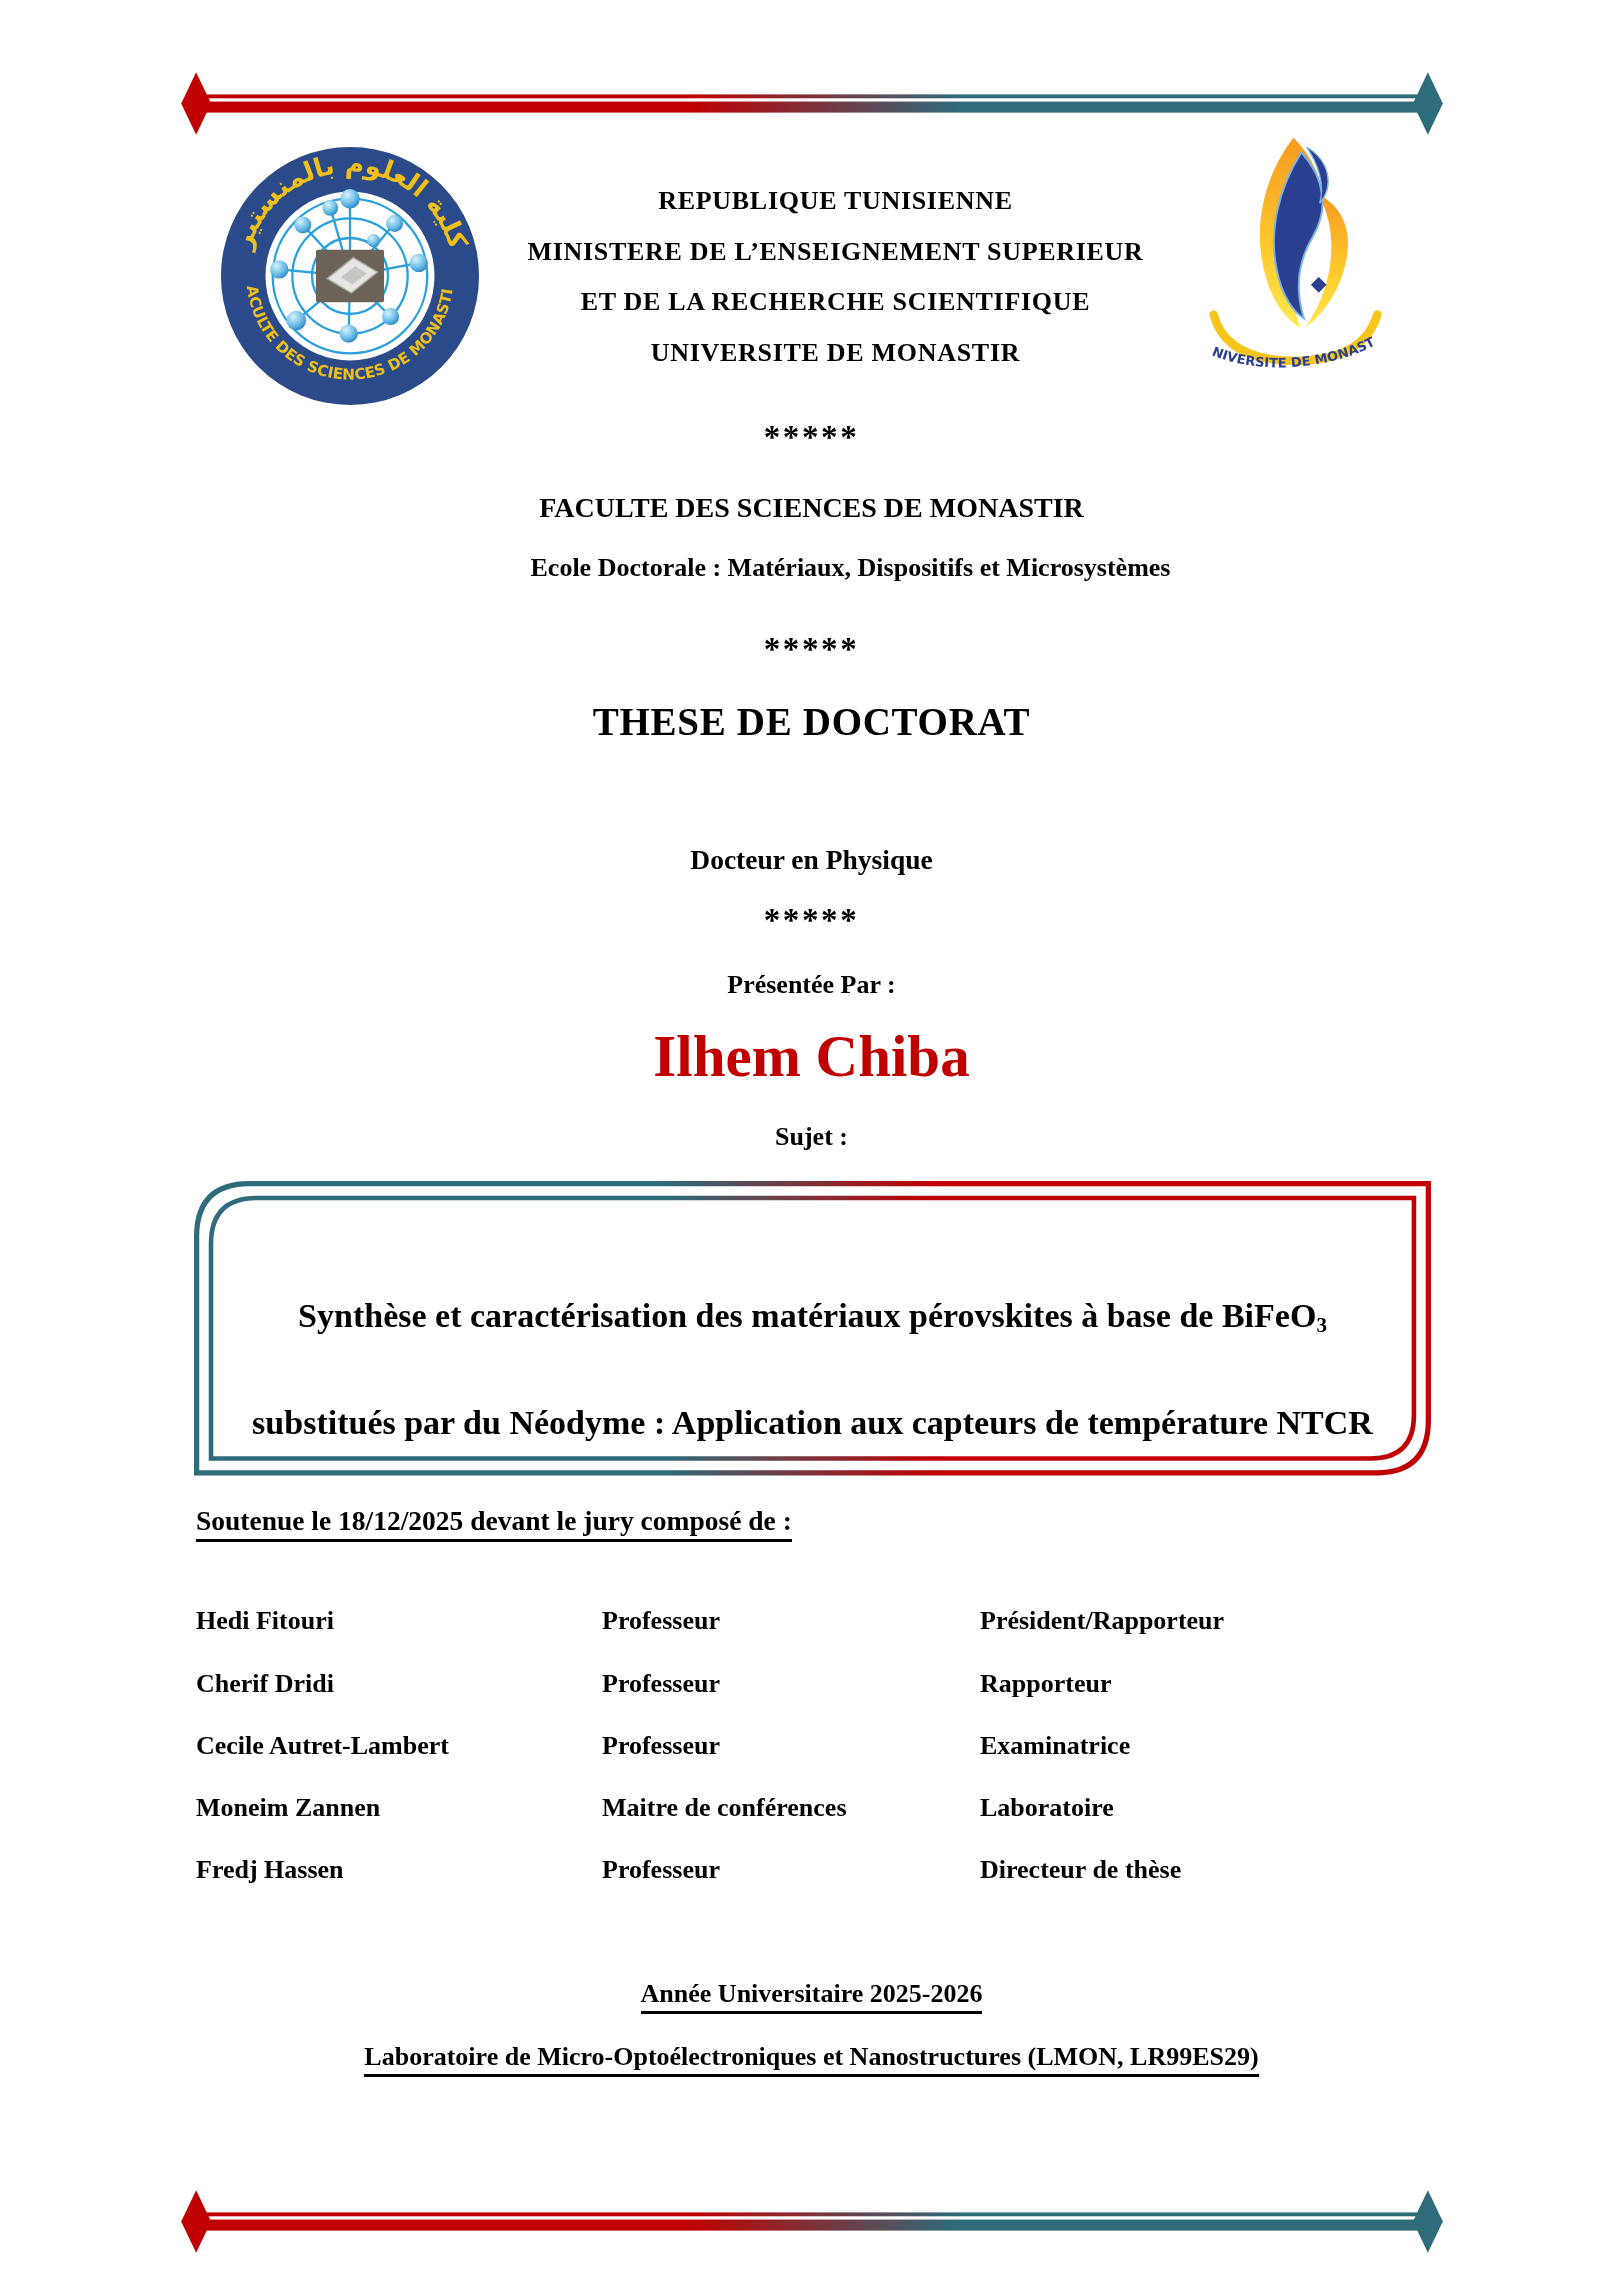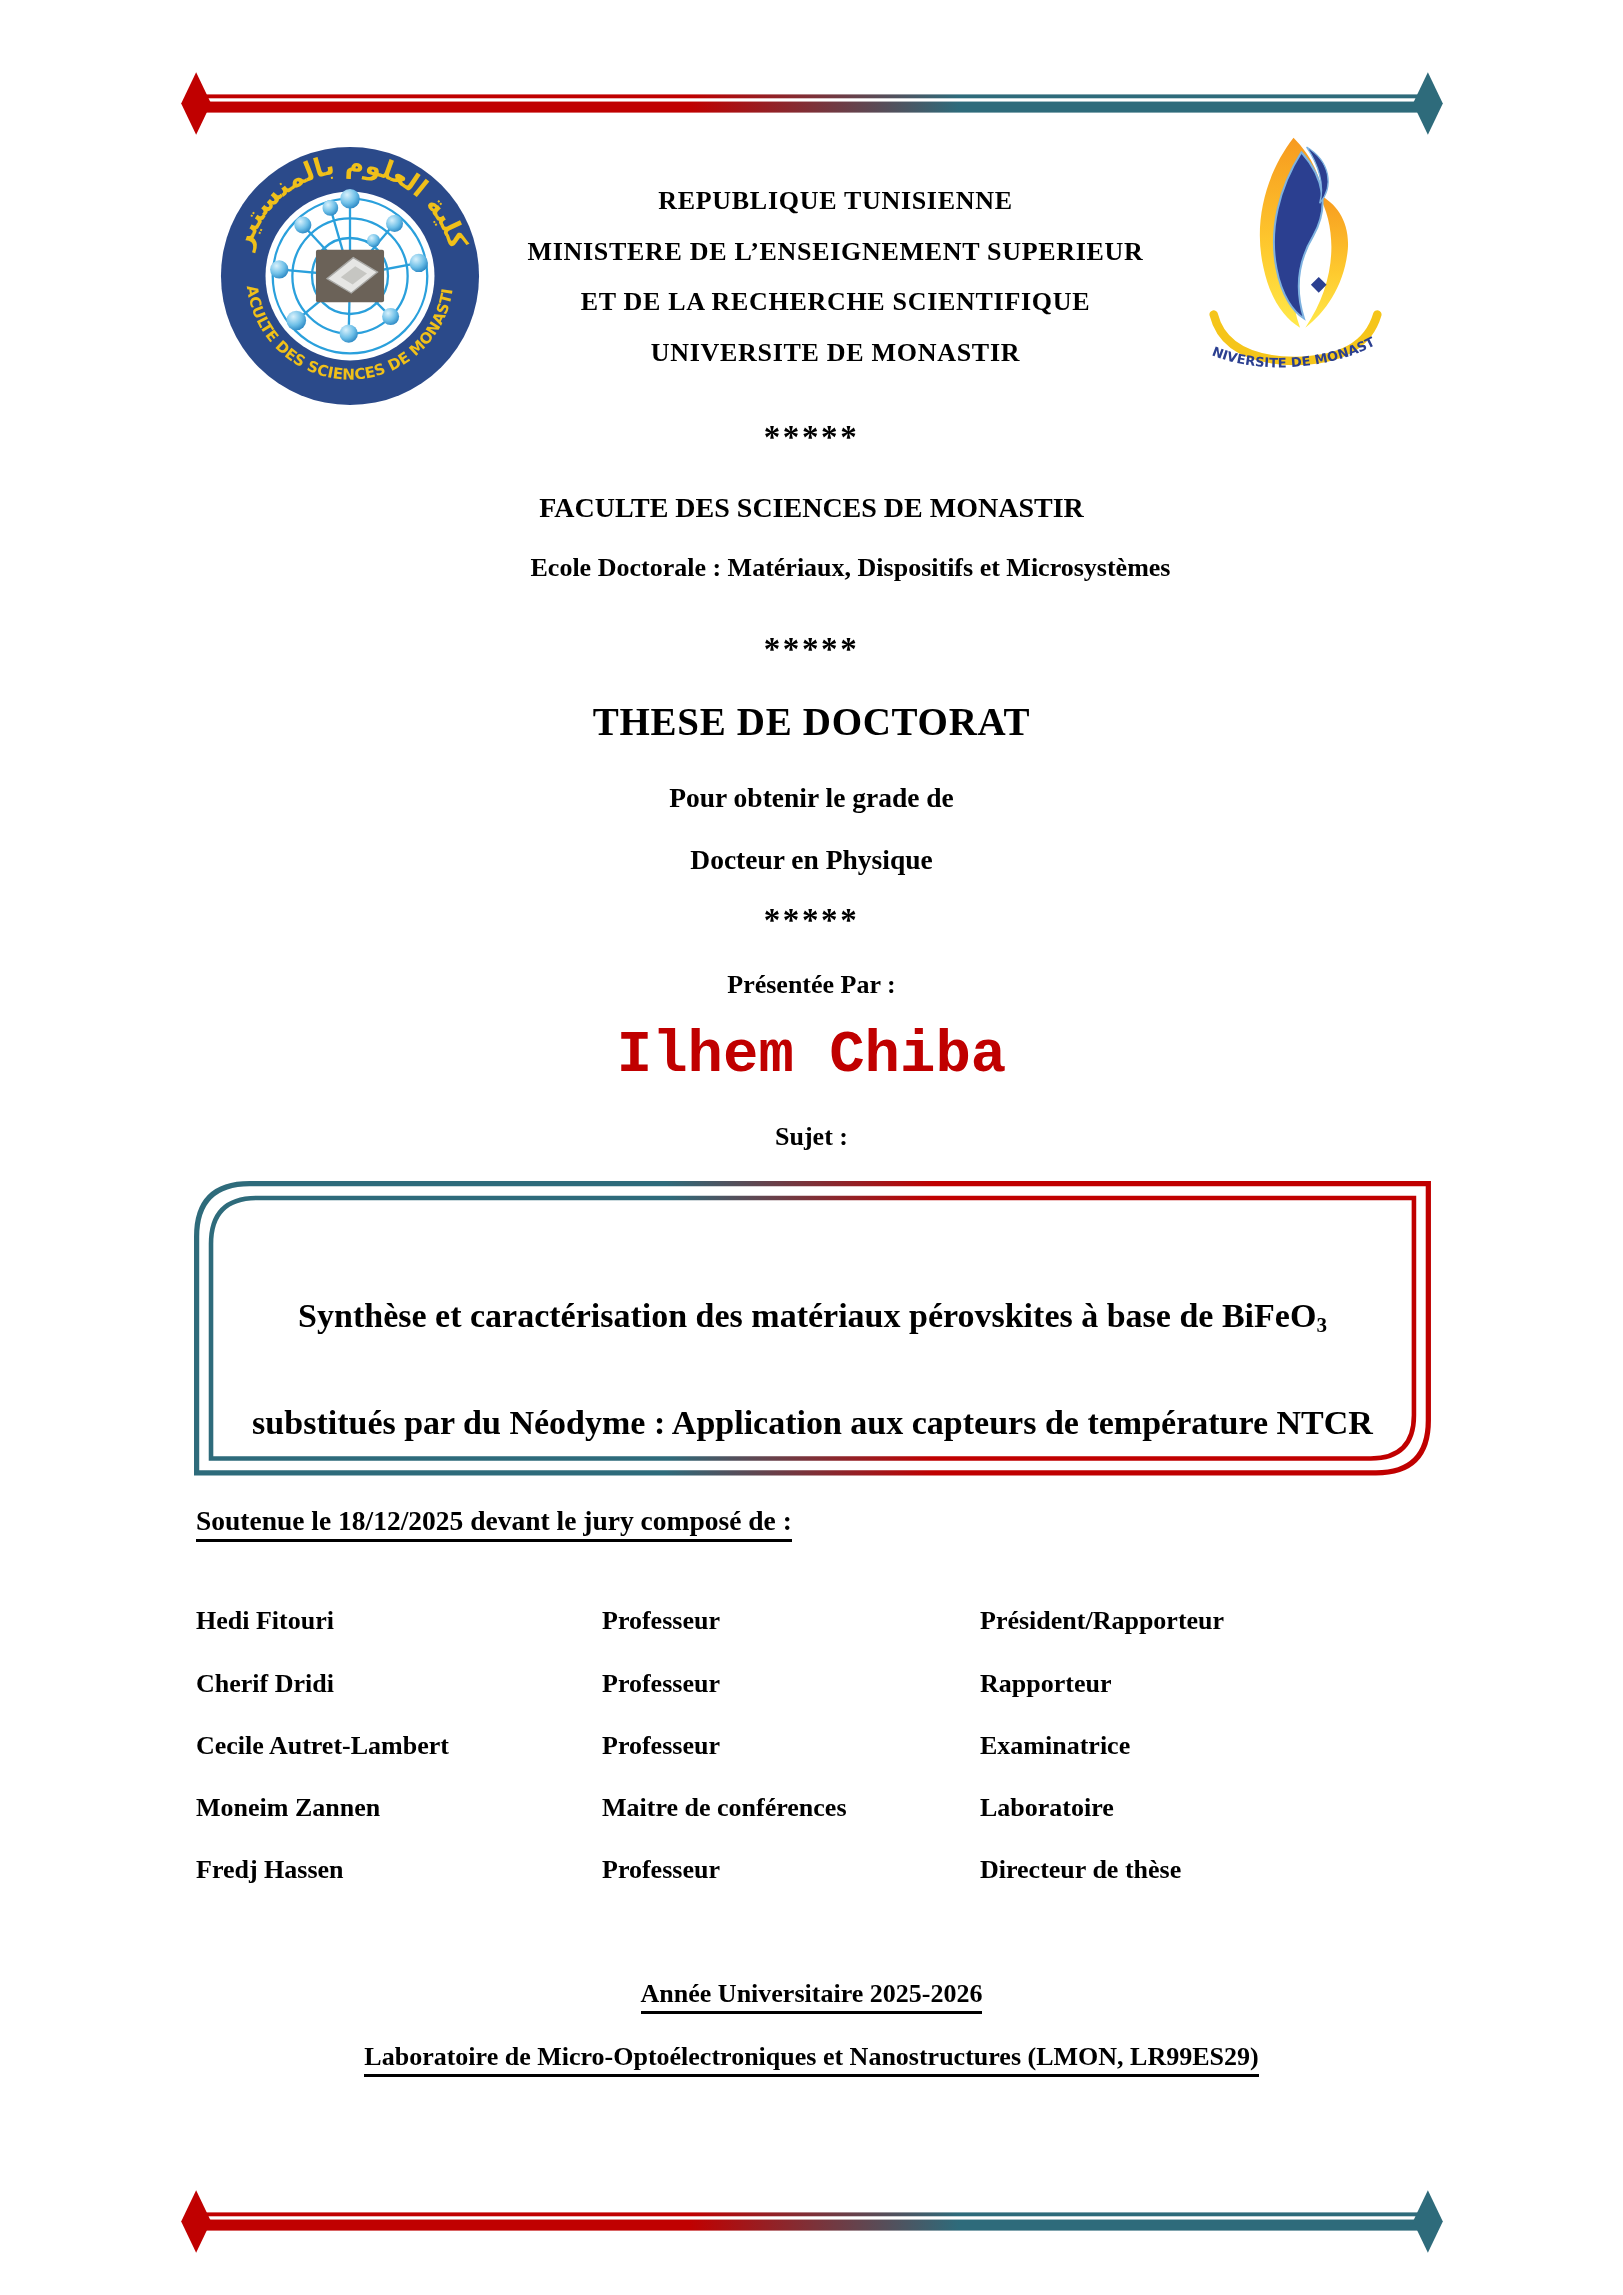--- a/index.html
+++ b/index.html
@@ -9,21 +9,21 @@
     overflow:hidden;
   }
   .cline{position:absolute;left:0;width:100%;text-align:center;white-space:nowrap;}
   .hdr{font-size:26px;letter-spacing:0.7px;padding-left:24px;}
   .stars{font-size:33px;letter-spacing:2.6px;}
   .fac{font-size:28px;}
   .ecole{font-size:26px;padding-left:39px;}
   .these{font-size:39px;letter-spacing:0.7px;}
   .mid{font-size:27.5px;}
   .pres{font-size:26px;}
-  .author{font-size:59px;color:#C00000;font-family:Liberation Mono, monospace;}
+  .author{font-size:59px;color:#C00000;}
   .sujet{font-size:26px;}
   .u{display:inline-block;border-bottom:3.3px solid #000;padding-bottom:2px;}
   .soutenue{position:absolute;left:196px;font-size:27.5px;white-space:nowrap;}
   .jrow{position:absolute;left:0;width:100%;font-size:26px;}
   .jname{position:absolute;left:196px;white-space:nowrap;}
   .jgrade{position:absolute;left:602px;white-space:nowrap;}
   .jrole{position:absolute;left:980px;white-space:nowrap;}
   .footline{font-size:26px;}
   .titlebox{
     position:absolute;left:194px;top:1181px;width:1237px;height:377px;
@@ -142,21 +142,20 @@
   <div class="cline hdr" style="top:338px">UNIVERSITE DE MONASTIR</div>
 
   <div class="cline stars" style="top:419px">*****</div>
 
   <div class="cline fac" style="top:492px">FACULTE DES SCIENCES DE MONASTIR</div>
   <div class="cline ecole" style="top:553px">Ecole Doctorale : Matériaux, Dispositifs et Microsystèmes</div>
 
   <div class="cline stars" style="top:631px">*****</div>
 
   <div class="cline these" style="top:699px">THESE DE DOCTORAT</div>
-  <div class="cline mid" style="top:782px">Pour obtenir le grade de</div>
   <div class="cline mid" style="top:844px">Docteur en Physique</div>
 
   <div class="cline stars" style="top:902px">*****</div>
 
   <div class="cline pres" style="top:970px">Présentée Par :</div>
   <div class="cline author" style="top:1022px">Ilhem Chiba</div>
   <div class="cline sujet" style="top:1122px">Sujet :</div>
 
   <div class="titlebox">
     <svg class="frame" viewBox="0 0 1890 450" preserveAspectRatio="none">

